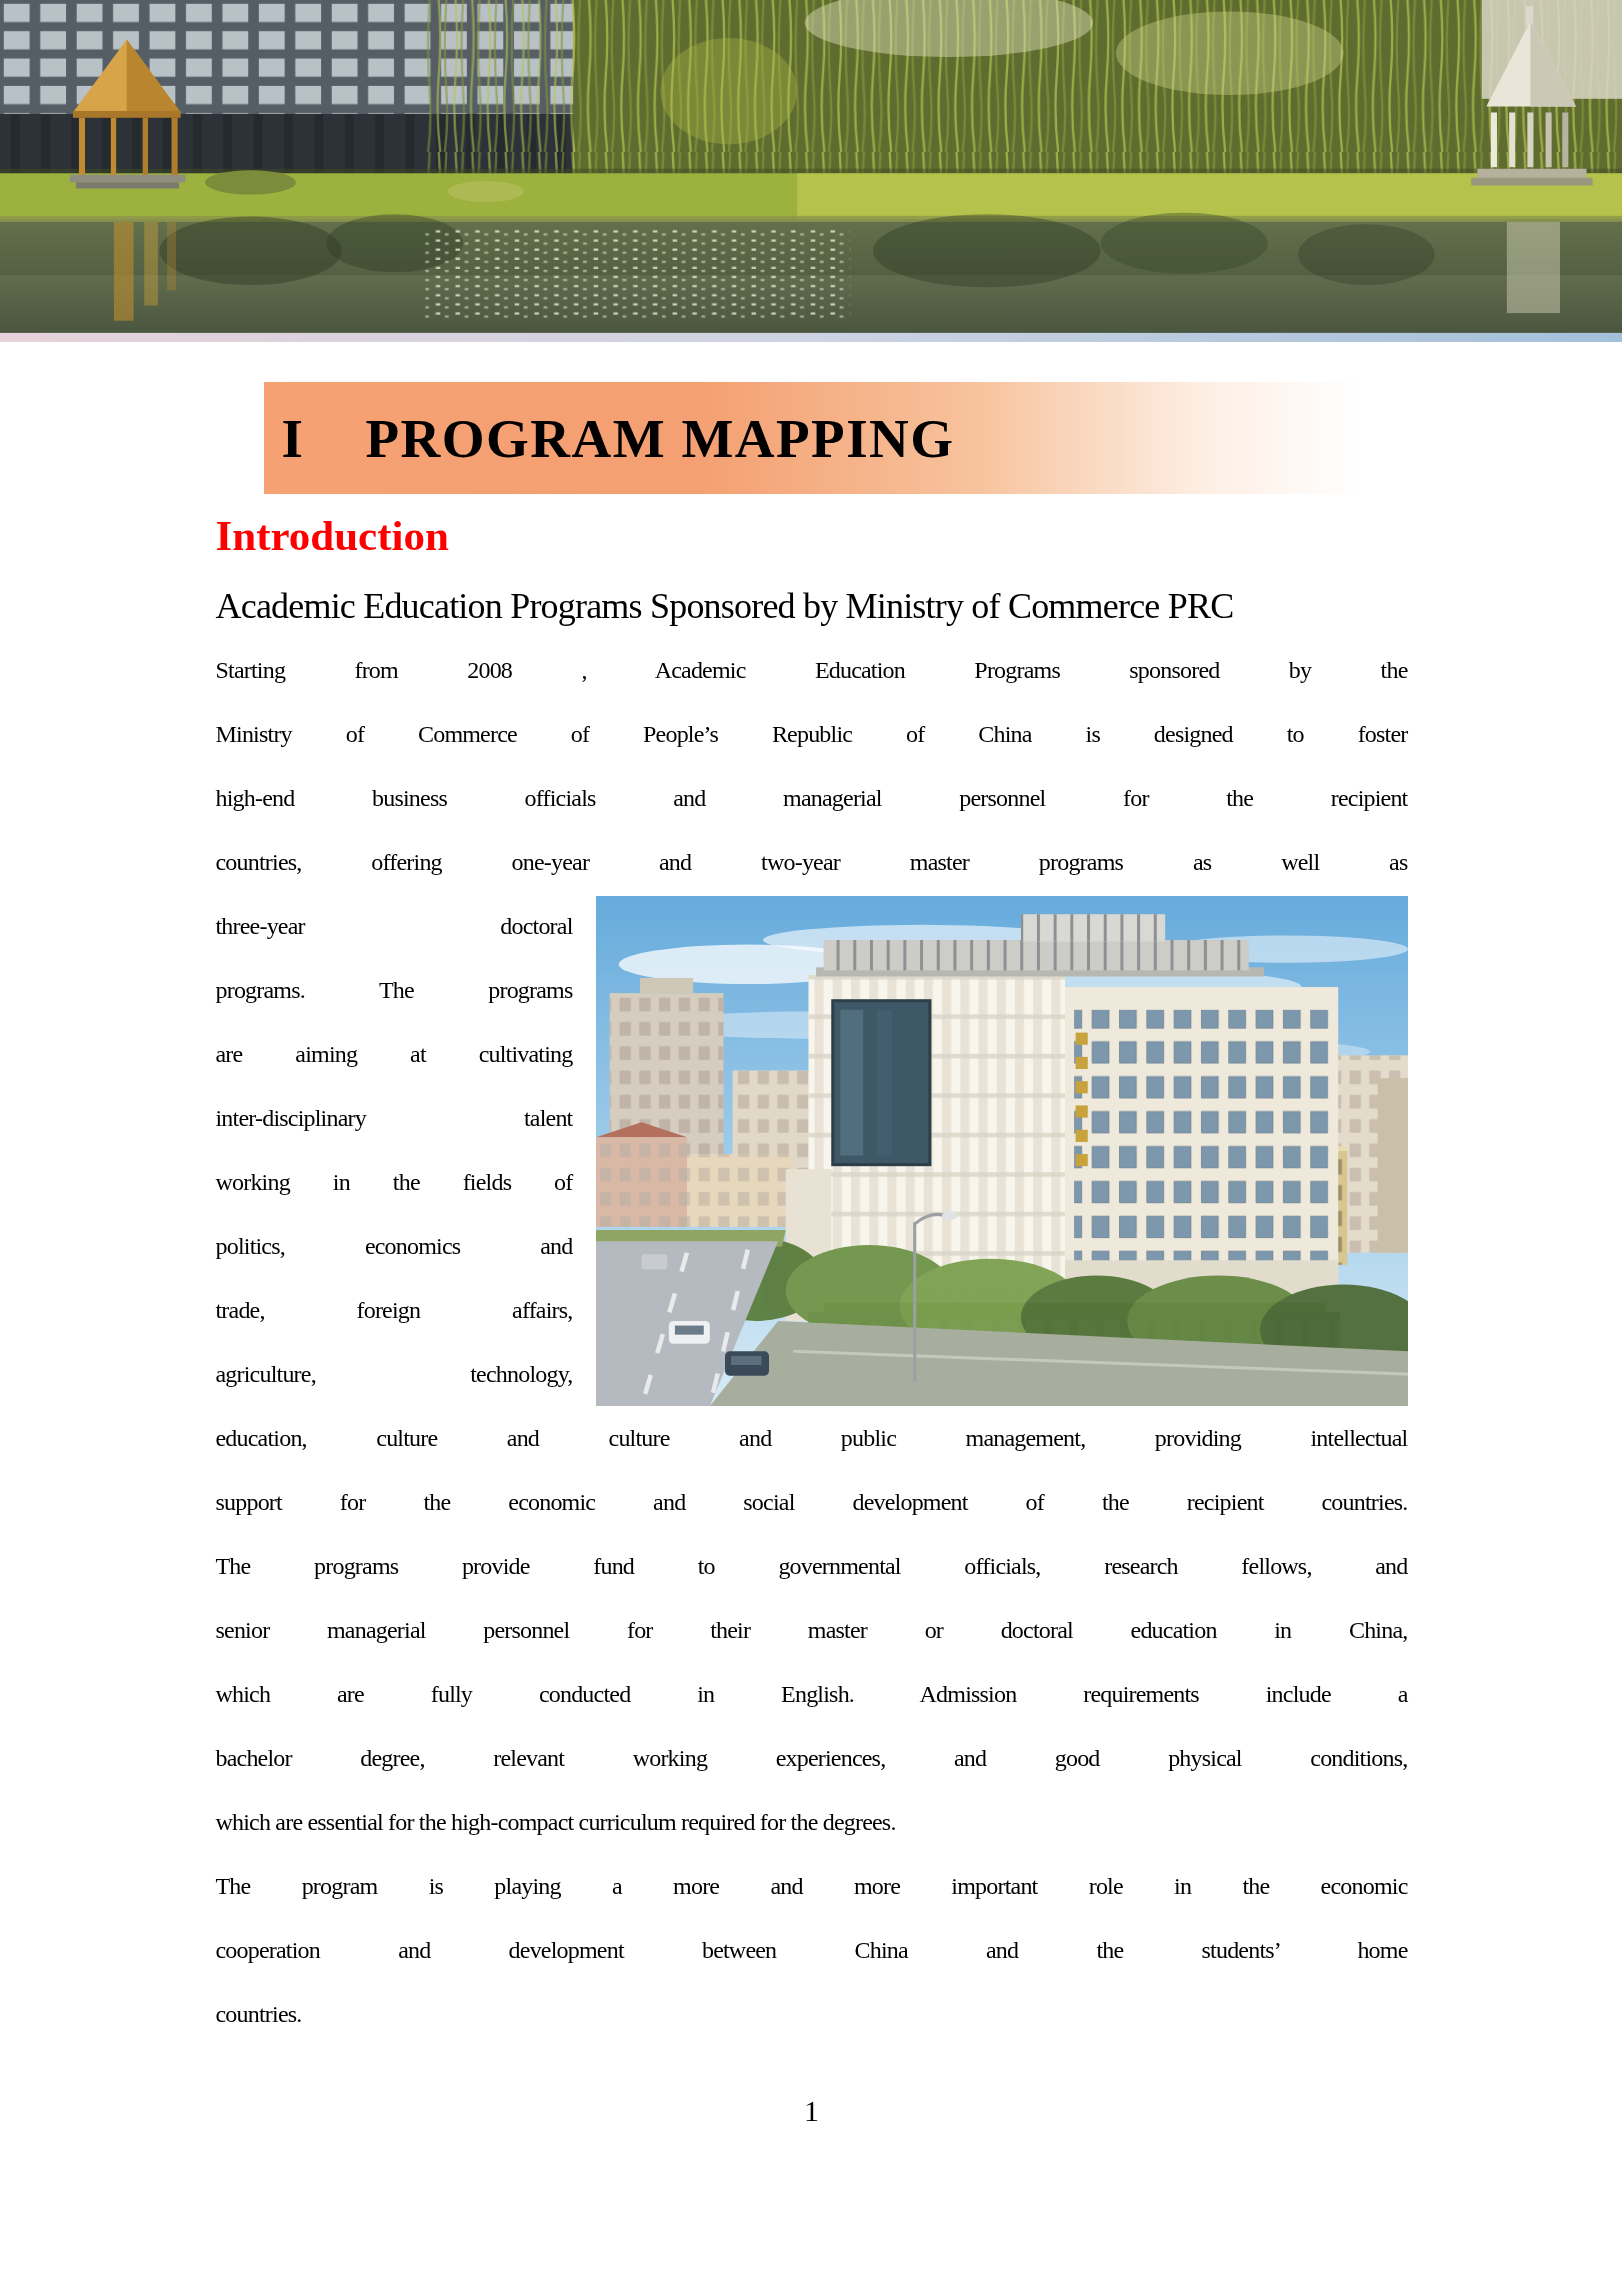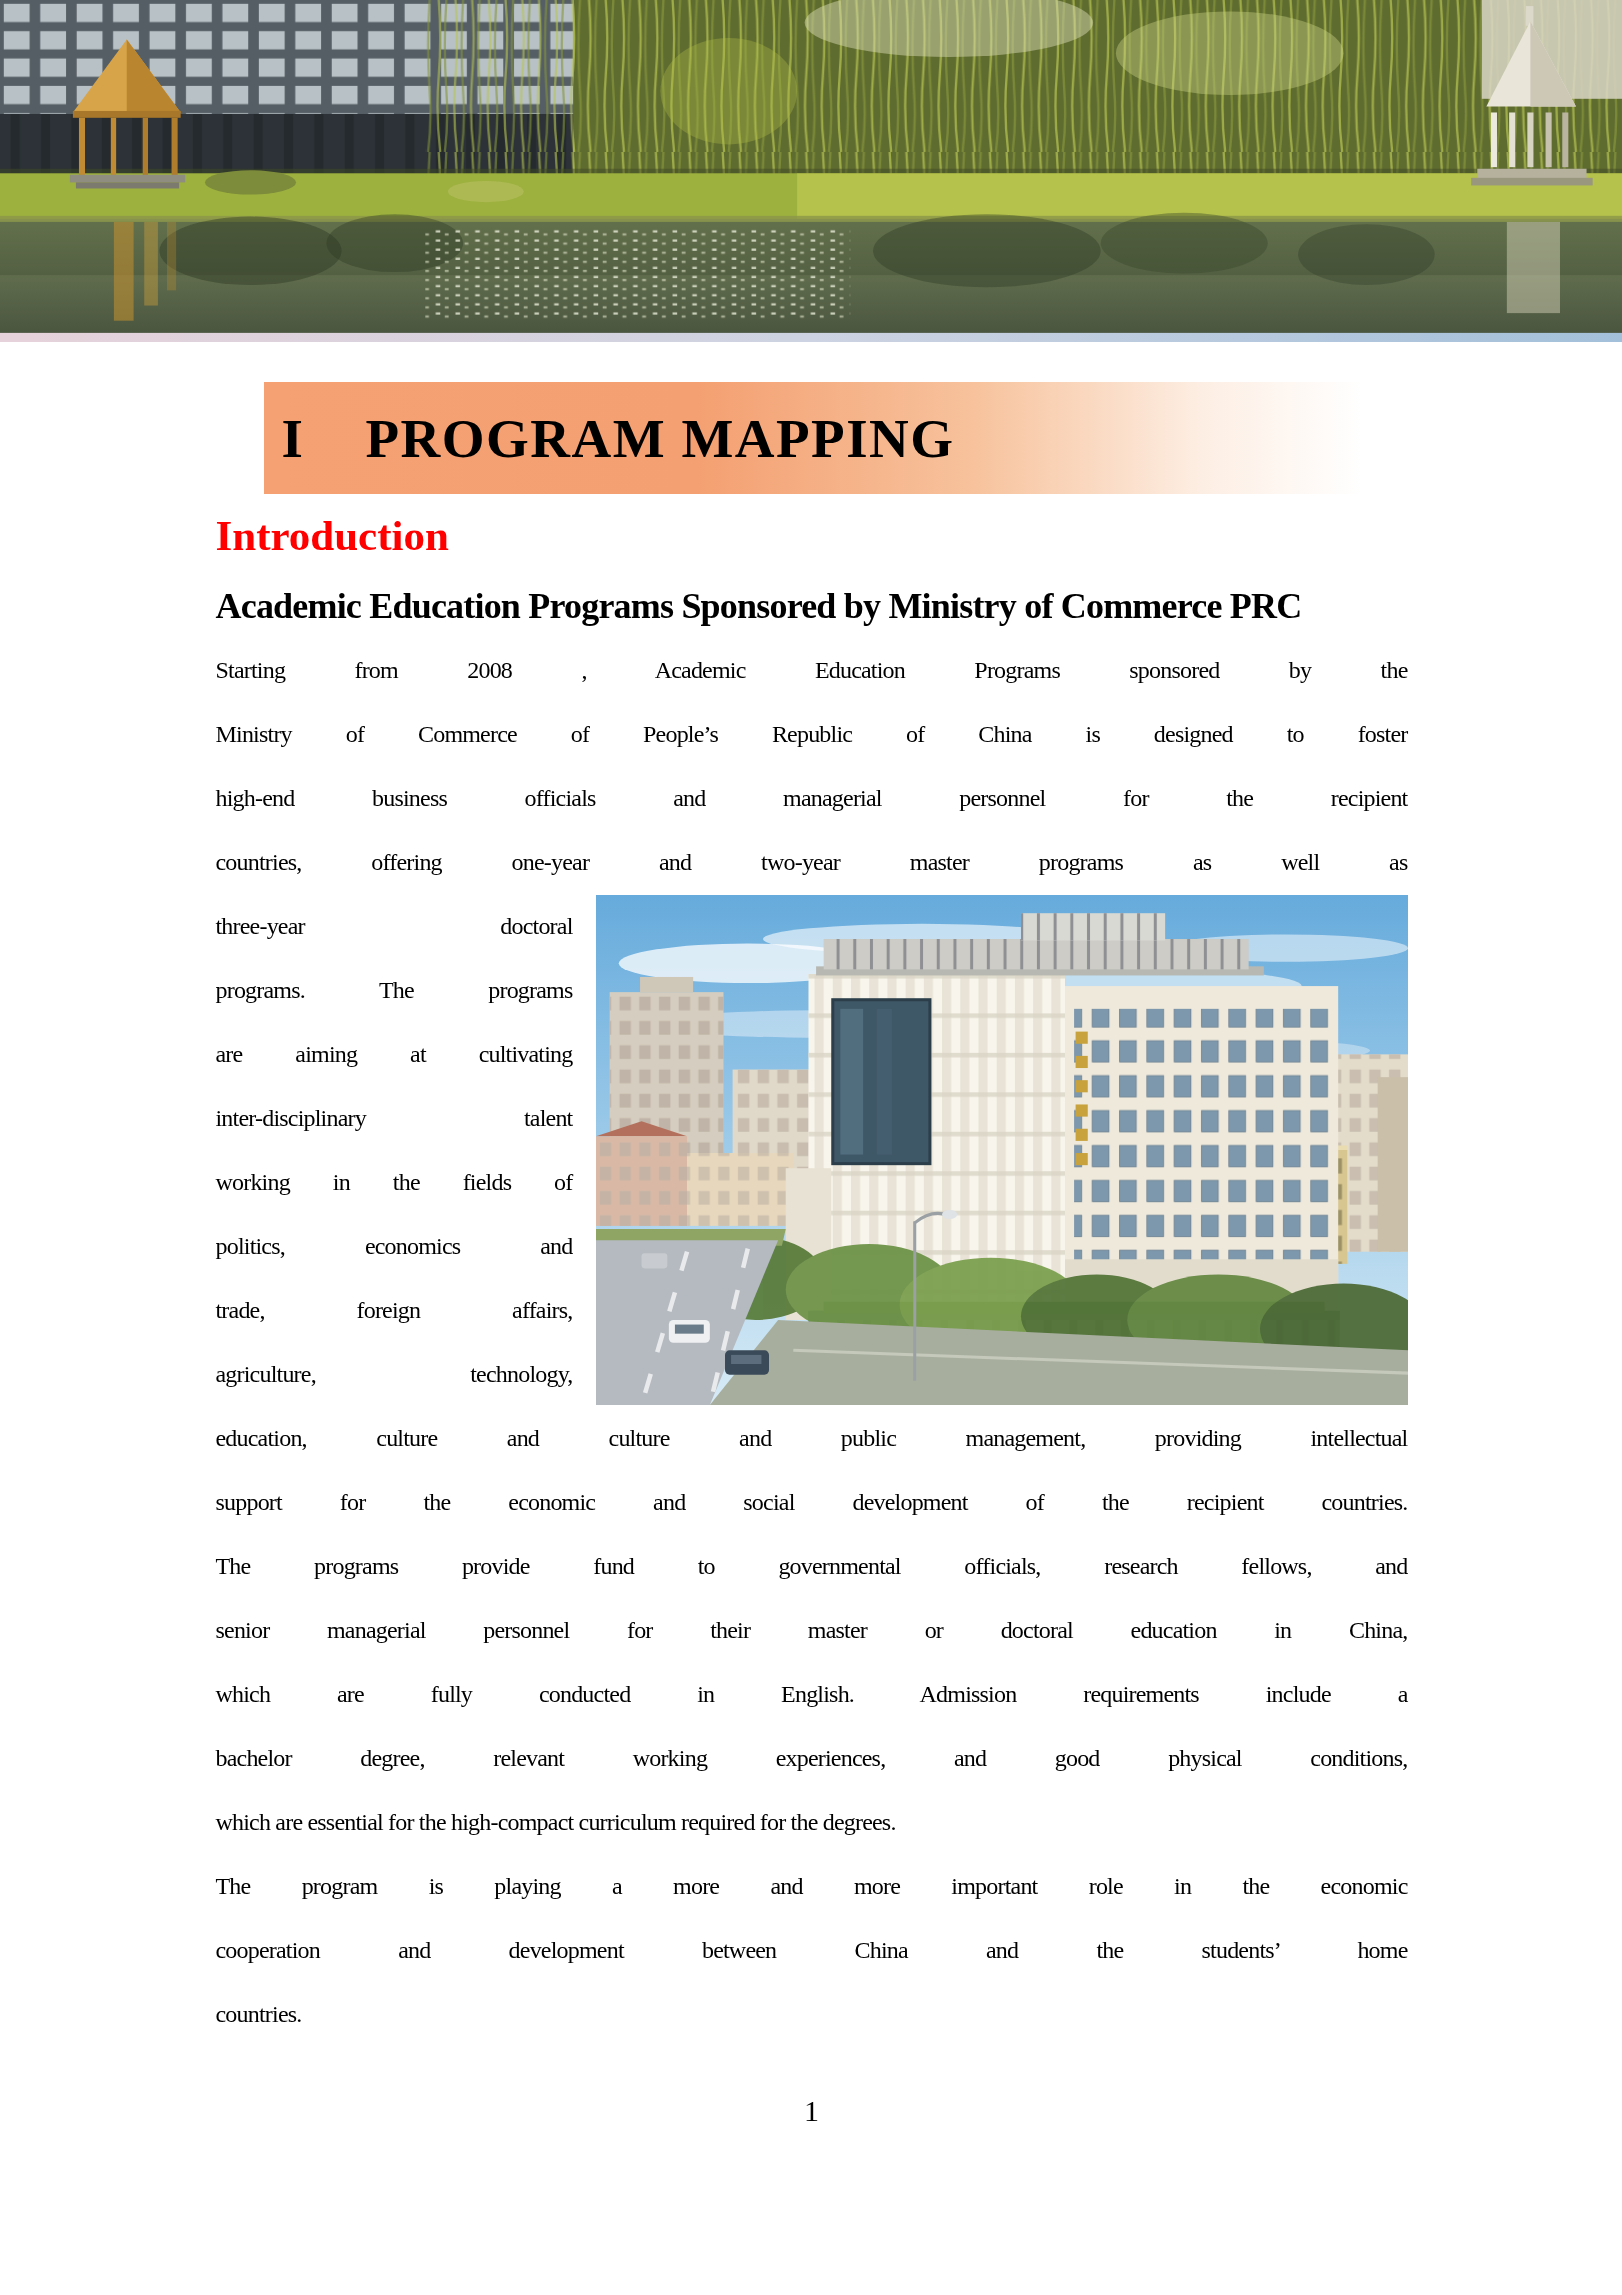--- a/index.html
+++ b/index.html
@@ -23,28 +23,28 @@
   .banner-title{
     font-weight:bold;font-size:55px;letter-spacing:1.5px;
     padding-left:18px;white-space:pre;color:#000;
   }
   .intro-heading{
     margin:15px 0 0 0;
     font-size:43px;line-height:53px;font-weight:bold;color:#ff0000;
   }
   .subheading{
     margin:12px 0 0 0;
-    font-size:36px;line-height:64px;font-weight:bold;letter-spacing:-0.8px;
+    font-size:36px;line-height:64px;font-weight:normal;letter-spacing:-0.8px;
   }
   .line{
     font-size:24px;line-height:64px;letter-spacing:-0.8px;
   }
   .just{text-align:justify;text-align-last:justify;}
   .lastline{text-align:left;}
-  .float-row{display:flex;align-items:center;}
+  .float-row{display:flex;align-items:flex-end;}
   .narrow-col{width:357px;}
   .body-photo{width:812px;height:510px;margin-left:auto;}
   .body-photo svg{display:block;}
   .page-number{margin-top:46px;text-align:center;font-size:30px;line-height:38px;}
 </style>
 </head>
 <body>
 
 <div class="page">
 

